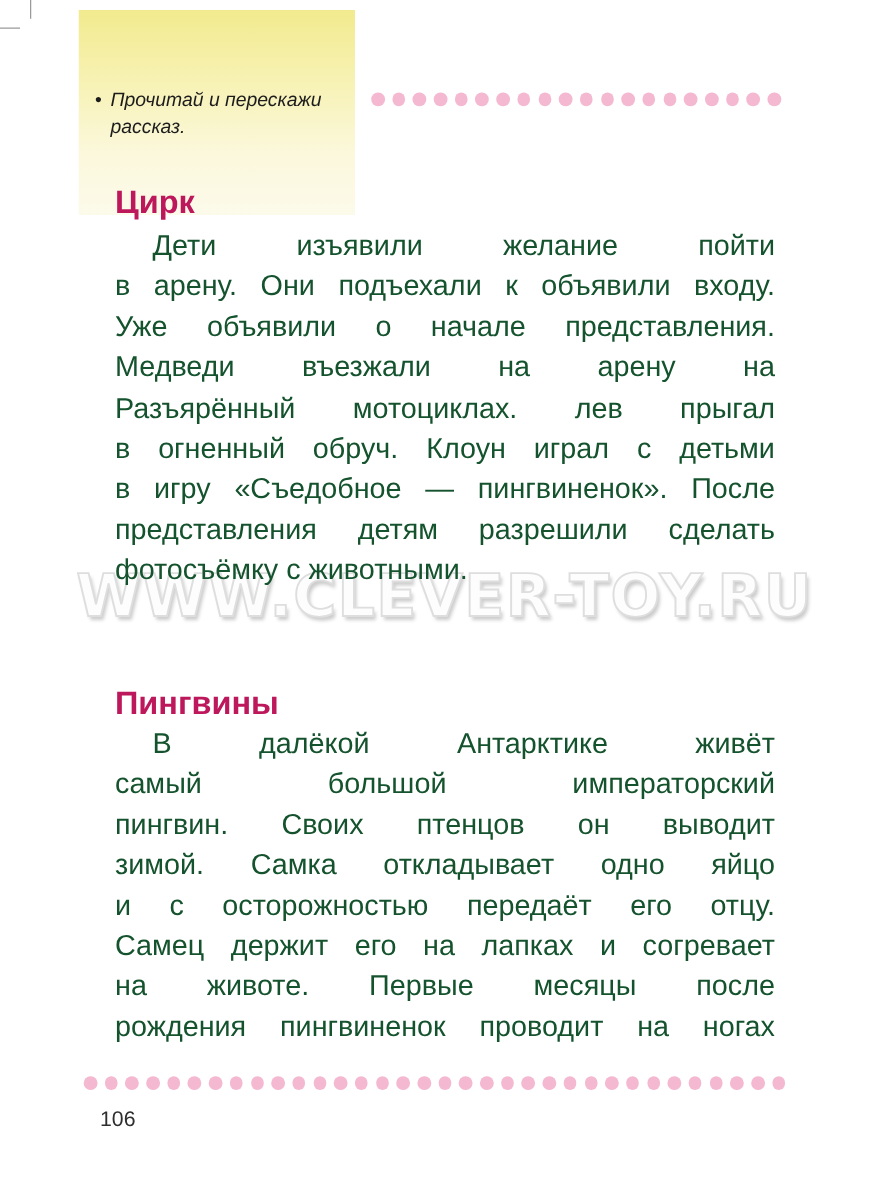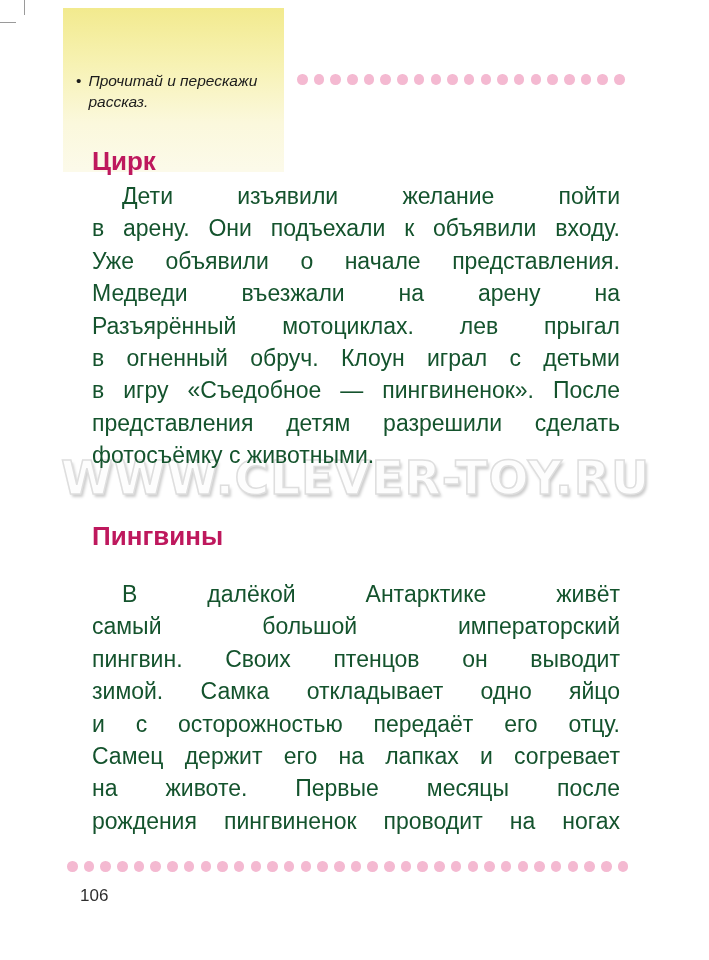--- a/index.html
+++ b/index.html
@@ -29,21 +29,21 @@
   .dots .dot{width:10.5px;height:10.5px;border-radius:50%;background:var(--dot);flex:0 0 auto;}
   .dots.top{left:297px;top:74px;}
   .dots.bottom{left:67px;top:861px;}
 
   
   .story-title{
     position:absolute;left:92px;width:528px;text-align:left;
     font-weight:bold;font-size:26px;color:#be185d;z-index:2;
   }
   .story-title.t1{top:129px;}
-  .story-title.t2{top:504px;}
+  .story-title.t2{top:530px;}
 
   
   .para{position:absolute;left:92px;width:528px;font-size:23px;color:#14532d;z-index:2;}
   .para.p1{top:182px;}
   .para.p2{top:580px;}
   .tline{display:flex;justify-content:space-between;height:32.4px;line-height:29px;}
   .tline.indent{padding-left:30px;}
   .tline.left{display:block;}
 
   

